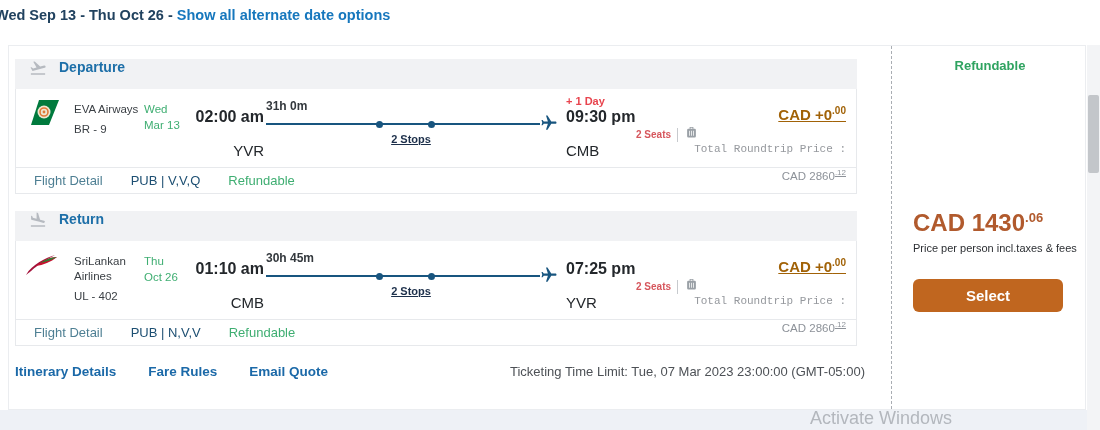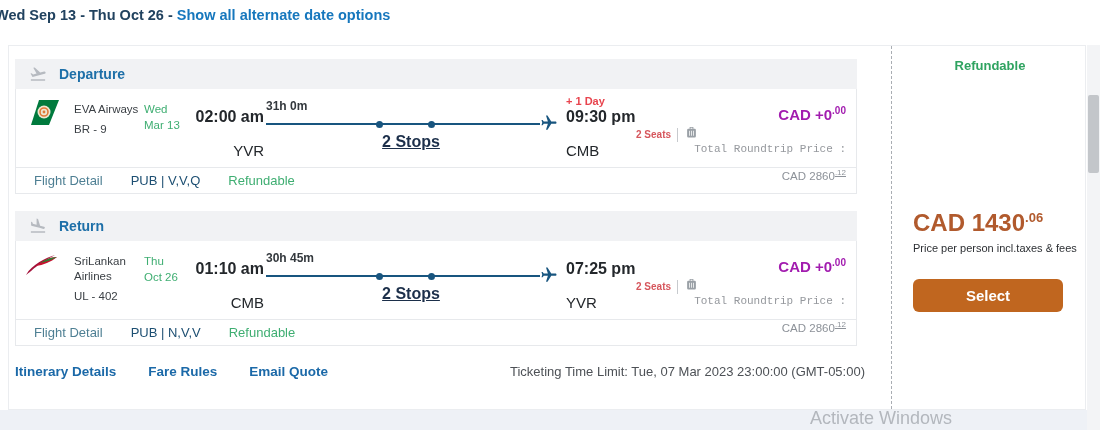--- a/index.html
+++ b/index.html
@@ -7,21 +7,21 @@
   body { font-family:"Liberation Sans","DejaVu Sans",sans-serif; background:#ffffff; position:relative; }
 
   
   .topbar { position:absolute; left:-5px; top:7px; font-size:14.5px; font-weight:600; white-space:nowrap; }
   .topbar .range { color:#21425f; }
   .topbar .alt-link { color:#1677bd; cursor:pointer; }
 
   
   .card { position:absolute; left:8px; top:45px; width:1078px; height:365px; background:#ffffff; border:1px solid #ebedf0; }
 
-  .sec-header { position:absolute; left:6px; width:842px; height:30px; background:#f1f2f4; display:flex; align-items:center; gap:10px; padding-left:12px; }
+  .sec-header { position:absolute; left:6px; width:842px; height:30px; background:#f1f2f4; display:flex; align-items:flex-start; gap:10px; padding-left:12px; }
   .sec-header .sec-title { color:#1d6fa8; font-size:14px; font-weight:700; }
   .sec-plane { color:#b6bac0; display:flex; align-items:center; }
 
   .flight-box { position:absolute; left:6px; width:842px; height:105px; background:#fff; border:1px solid #e7e9ec; border-top:none; }
 
   .logo { position:absolute; left:8px; top:10px; width:36px; height:27px; }
   .airline-block { position:absolute; left:58px; top:13px; width:78px; font-size:11.5px; color:#3a3f44; line-height:1.3; }
   .flight-num { margin-top:5px; }
   .date-block { position:absolute; left:128px; top:13px; width:46px; font-size:11.5px; color:#3fae72; line-height:1.35; }
 
@@ -31,28 +31,28 @@
   .endpoint .airport { font-size:15px; color:#23272b; margin-top:16px; }
   .ep-dep { left:162px; text-align:right; }
   .ep-arr { left:550px; text-align:left; }
 
   .route { position:absolute; left:250px; top:8px; width:290px; height:62px; }
   .route .duration { position:absolute; top:2px; left:0; right:0; text-align:left; font-size:12px; font-weight:700; color:#33383d; }
   .route .line { position:absolute; top:26px; left:0; right:16px; height:2px; background:#18557f; }
   .route .dot { position:absolute; top:24px; width:7px; height:7px; border-radius:50%; background:#18557f; }
   .route .dot1 { left:38%; } .route .dot2 { left:56%; }
   .route .plane-end { position:absolute; top:17px; right:-2px; }
-  .route .stops { position:absolute; top:36px; left:0; right:0; text-align:center; font-size:16px; font-weight:700; color:#1c2f4a; text-decoration:underline; cursor:pointer; }
+  .route .stops { position:absolute; top:36px; left:0; right:0; text-align:center; font-size:11px; font-weight:700; color:#1c2f4a; text-decoration:underline; cursor:pointer; }
 
   .seats-block { position:absolute; left:620px; top:36px; display:flex; align-items:center; gap:6px; }
   .seats-label { font-size:10px; font-weight:700; color:#d6565c; }
   .seats-sep { width:1px; height:14px; background:#c7cace; }
 
   .price-block { position:absolute; right:10px; top:16px; width:200px; text-align:right; }
-  .price-add { font-size:15px; font-weight:700; color:#a21caf; }
+  .price-add { font-size:15px; font-weight:700; color:#a16207;text-decoration:underline; }
   .price-add sup { font-size:10px; }
   .total-label { font-size:11px; color:#95989d; margin-top:20px;font-family:Liberation Mono, monospace; }
   .total-amt { font-size:11.5px; color:#8d9299; margin-top:13px; }
   .total-amt sup { font-size:8px; text-decoration:underline; }
 
   .box-footer { position:absolute; left:0; right:0; bottom:0; height:26px; border-top:1px solid #e7e9ec; display:flex; align-items:center; gap:28px; padding-left:18px; font-size:13px; }
   .fd-link { color:#4e7f93; cursor:pointer; }
   .fare-basis { color:#1d4f72; }
   .refund-tag { color:#3fae72; }
 

